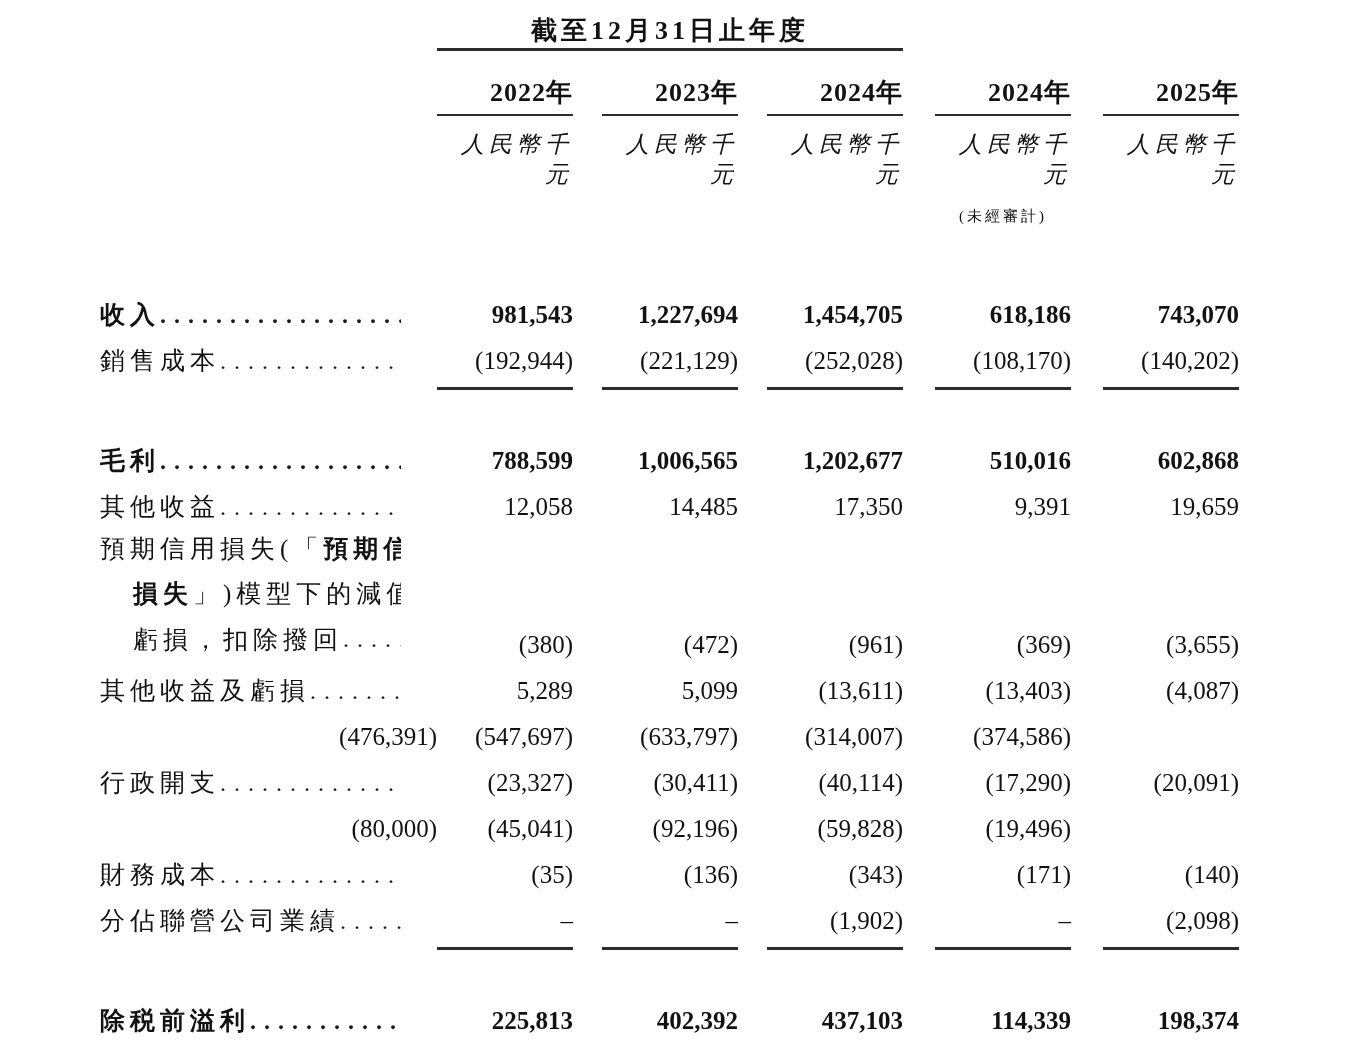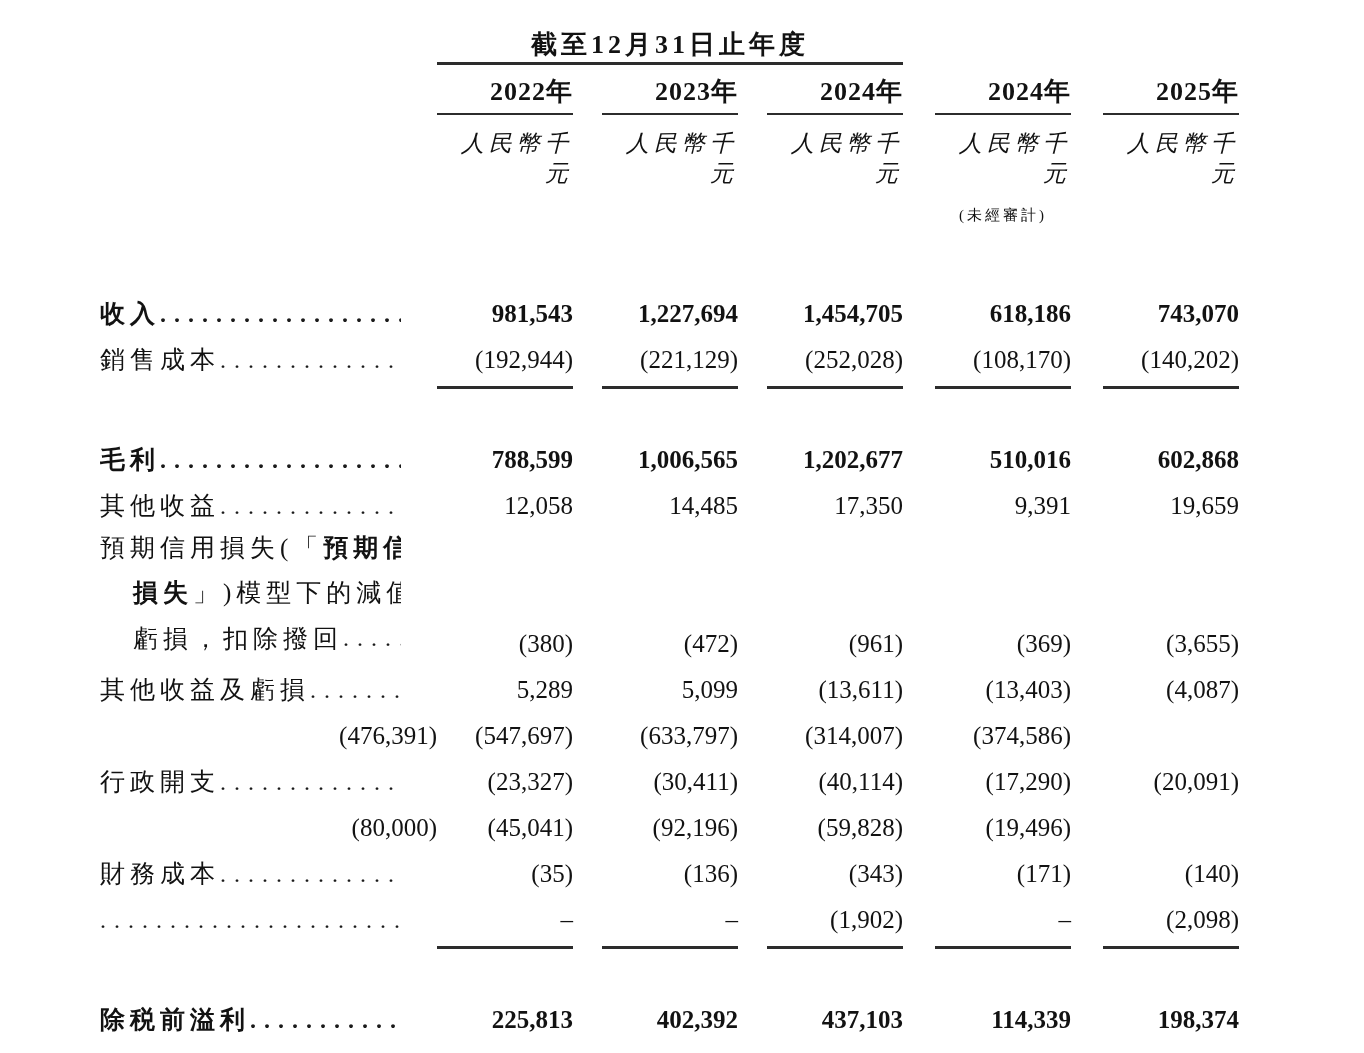--- a/index.html
+++ b/index.html
@@ -11,30 +11,30 @@
   .sheet { width:1364px; height:1053px; position:relative; }
   .table-area { margin:0 0 0 100px; width:1140px; }
 
   
   .grid { display:grid; grid-template-columns:337px 136px 165px 165px 168px 168px; }
 
   
   .box { width:136px; margin-left:auto; text-align:right; }
 
   
-  .hdr-groups { padding-top:27px; }
+  .hdr-groups { padding-top:13px; }
   .group-title {
     font-weight:bold; font-size:26px; line-height:35px; text-align:center;
     letter-spacing:4px; border-bottom:3px solid #2c2c2c;
   }
   .g1 { grid-column:2 / 5; }
   .g2cell { grid-column:5 / 7; }
   .g2 { margin-left:32px; }
 
-  .hdr-years { margin-top:12px; }
+  .hdr-years { margin-top:27px; }
   .year-box {
     font-weight:bold; font-size:26px; line-height:30px;
     padding-bottom:6px; border-bottom:2px solid #2c2c2c; letter-spacing:1px;
   }
   .hdr-units { margin-top:14px; }
   .unit-box { font-style:italic; font-size:23px; letter-spacing:5px; line-height:30px; }
   .hdr-unaudited { margin-top:12px; }
   .unaudited-box { font-size:15px; letter-spacing:3px; line-height:28px; text-align:center; }
 
   .spacer-predata { height:56px; }
@@ -336,20 +336,21 @@
           </div>
           <div class="valcell">
             <div class="box num">(171)</div>
           </div>
           <div class="valcell">
             <div class="box num">(140)</div>
           </div>
         </div>
         <div class="grid row ruled">
           <div class="lblcell">
+            <span>分佔聯營公司業績</span>
             <span class="dots"></span>
           </div>
           <div class="valcell">
             <div class="box num">–</div>
           </div>
           <div class="valcell">
             <div class="box num">–</div>
           </div>
           <div class="valcell">
             <div class="box num">(1,902)</div>

